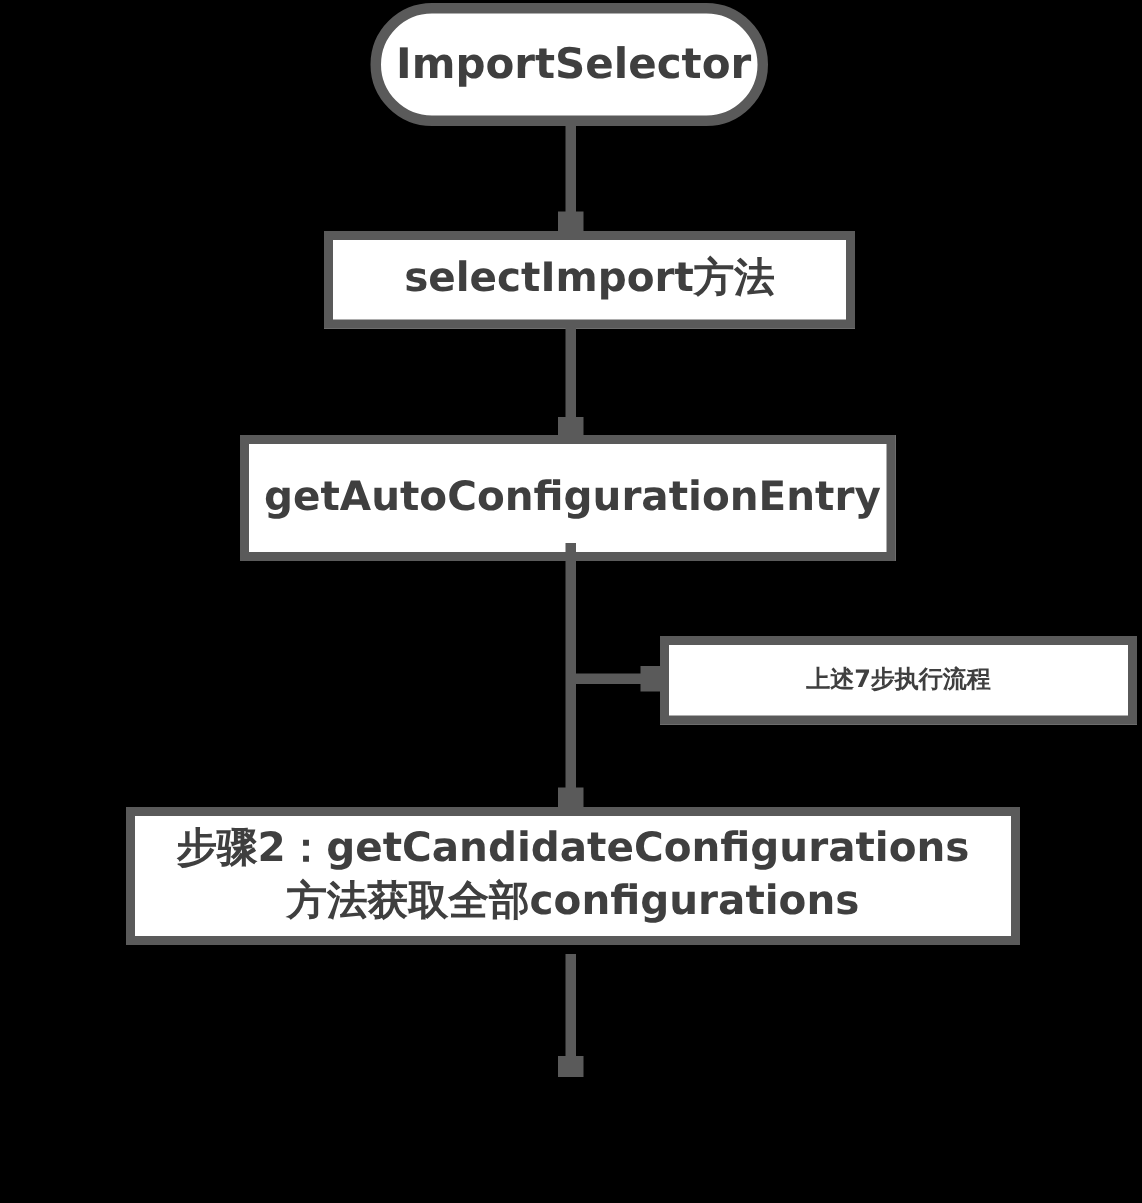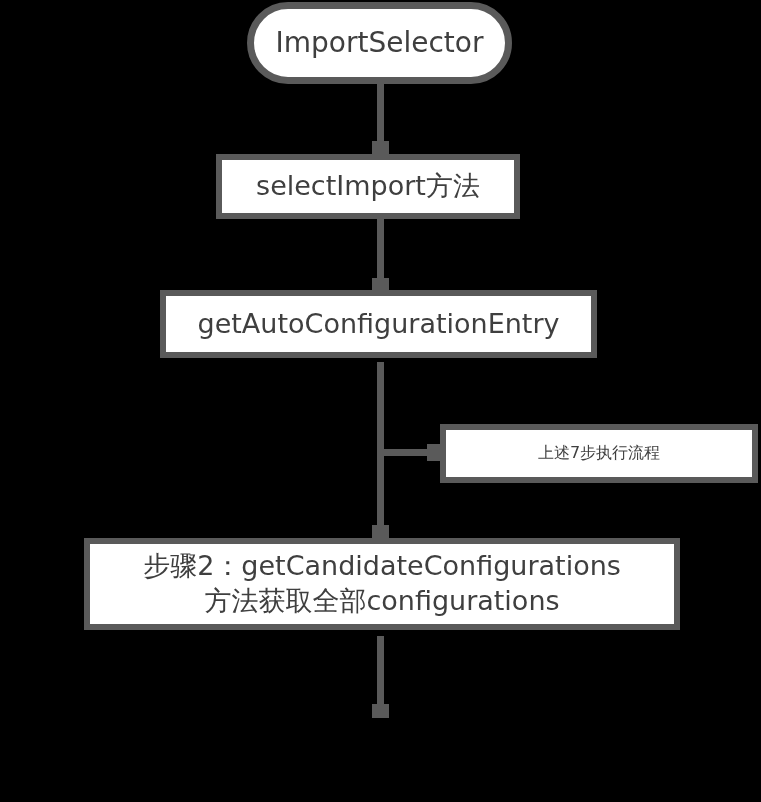--- a/index.html
+++ b/index.html
@@ -34,33 +34,34 @@
   .node.terminal {
     border-radius: 999px;
     border-width: 7px;
   }
   .node .label {
     display: block;
     width: 100%;
     padding: 0 10px;
     box-sizing: border-box;
     white-space: pre-line;
+    font-weight: bold;
   }
 
   
   #node-importselector {
     left: 247px; top: 2px; width: 265px; height: 82px;
     font-size: 28px;
   }
   #node-selectimport {
-    left: 216px; top: 154px; width: 304px; height: 65px;
+    left: 216px; top: 154px; width: 354px; height: 65px;
     font-size: 27px;
   }
   #node-getautoconfig {
-    left: 160px; top: 290px; width: 437px; height: 68px;
+    left: 160px; top: 290px; width: 437px; height: 84px;
     font-size: 27px;
   }
   #node-sevensteps {
     left: 440px; top: 424px; width: 318px; height: 59px;
     font-size: 16px;
   }
   #node-candidateconfigs {
     left: 84px; top: 538px; width: 596px; height: 92px;
     font-size: 27px;
   }

